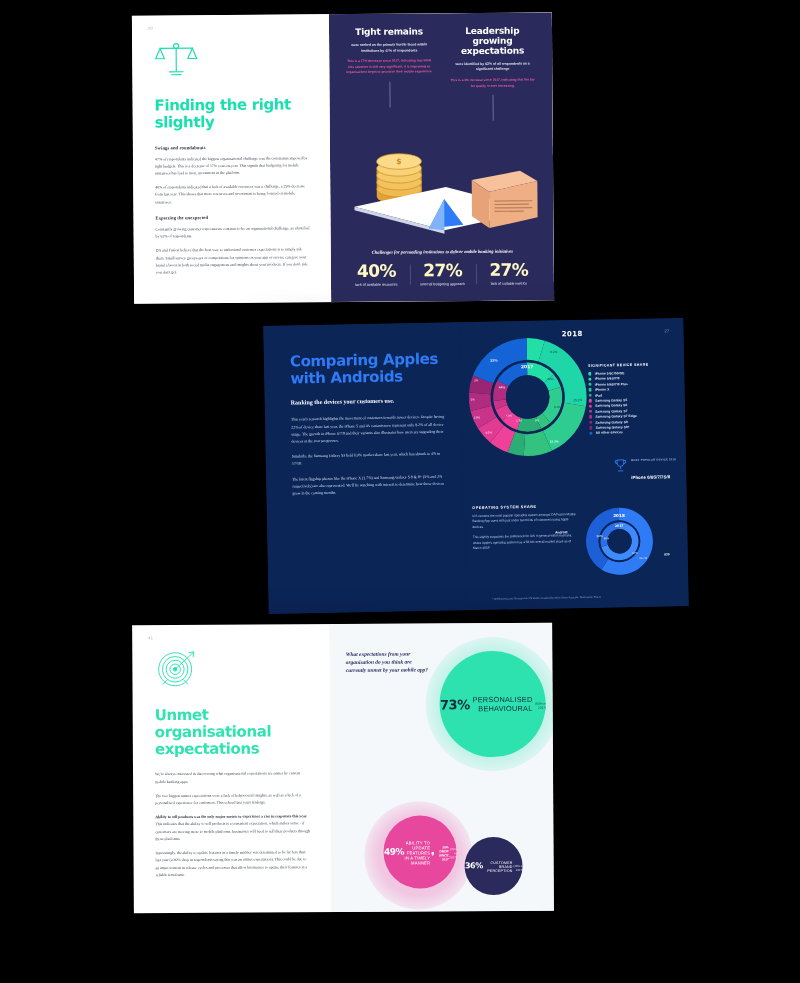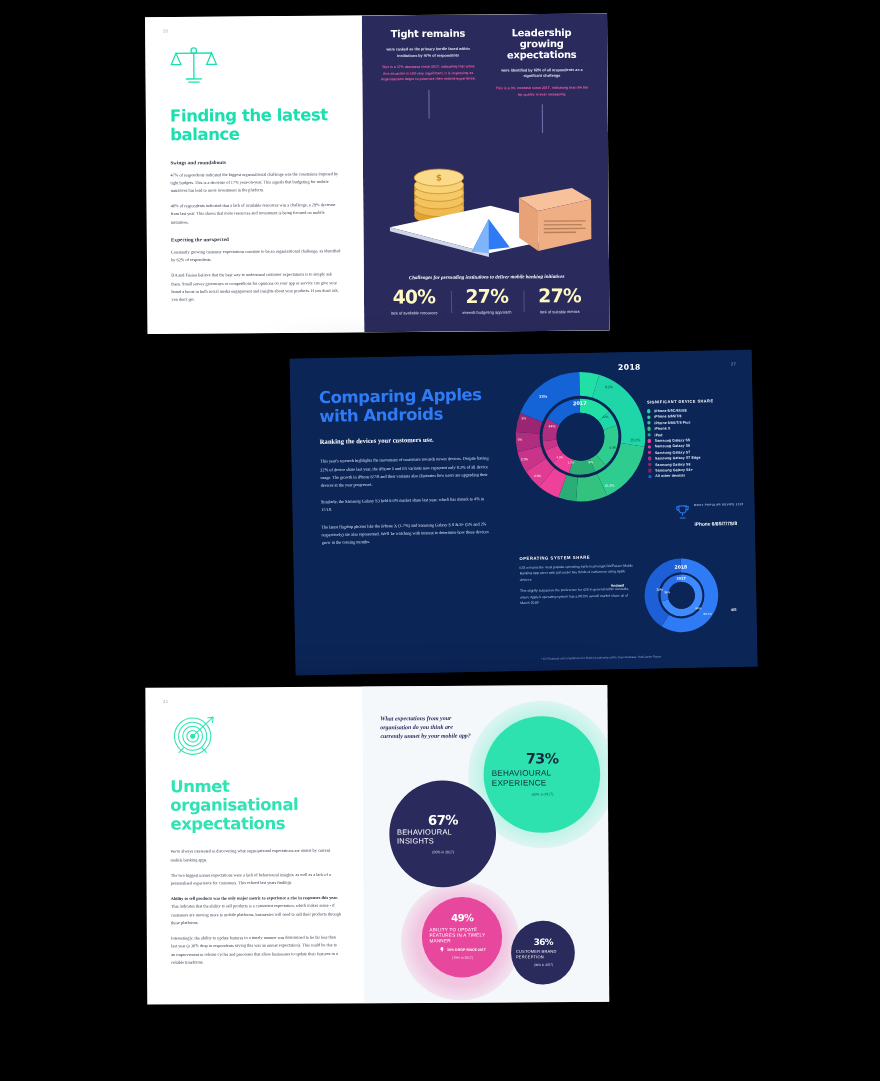--- a/index.html
+++ b/index.html
@@ -141,22 +141,22 @@
 
   
   .bub-panel { background: #F4F8FB; height: 100%; width: 100%; position: relative; }
   .question {
     position: absolute; left: 16px; top: 26px; width: 84px;
     font-family: "Liberation Serif", serif; font-style: italic; font-weight: 700;
     font-size: 5.4px; line-height: 1.5; color: #2A2A5C;
   }
   .bubble {
     position: absolute; border-radius: 50%;
-    display: flex; flex-direction: column; align-items: center; justify-content: center;
-    text-align: left; color: #fff;
+    display: flex; flex-direction: row; align-items: center; justify-content: center;
+    text-align: right; color: #fff;
   }
   .bubble .pct {
     font-family: "DejaVu Sans", sans-serif; font-weight: 700;
     line-height: 1; letter-spacing: -0.5px;
   }
   .bubble .name { line-height: 1.2; margin-top: 2px; letter-spacing: .2px; }
   .bubble .prev { margin-top: 3px; opacity: .82; }
   .halo { position: absolute; border-radius: 50%; }
   .drop-badge {
     display: flex; align-items: center; gap: 2px;
@@ -179,21 +179,21 @@
             <circle cx="30" cy="9" r="3.4"></circle>
             <line x1="30" y1="12.4" x2="30" y2="44"></line>
             <line x1="8" y1="12" x2="52" y2="12"></line>
             <line x1="30" y1="12" x2="30" y2="12"></line>
             <path d="M8 12 L2 26 h12 z"></path>
             <path d="M52 12 L46 26 h12 z"></path>
             <line x1="20" y1="44" x2="40" y2="44"></line>
             <line x1="23" y1="48" x2="37" y2="48"></line>
           </svg>
         </div>
-        <div class="ed-title">Finding the latest balance</div>
+        <div class="ed-title">Finding the right slightly</div>
 
         <div>
           <div class="ed-sub">Swings and roundabouts</div>
           <div class="ed-p">47% of respondents indicated the biggest organisational challenge was the constraints imposed by tight budgets. This is a decrease of 17% year-on-year. This signals that budgeting for mobile initiatives has lead to more investment in the platform.</div>
           <div class="ed-p">40% of respondents indicated that a lack of available resources was a challenge, a 29% decrease from last year. This shows that more resources and investment is being focused on mobile initiatives.</div>
         </div>
         <div>
           <div class="ed-sub">Expecting the unexpected</div>
           <div class="ed-p">Constantly growing customer expectations continue to be an organisational challenge, as identified by 62% of respondents.</div>
           <div class="ed-p">DA and Fusion believe that the best way to understand customer expectations is to simply ask them. Small survey giveaways or competitions for opinions on your app or service can give your brand a boost in both social media engagement and insights about your products. If you don't ask, you don't get.</div>
@@ -464,29 +464,24 @@
 
     <div class="page-right" style="width:53%;">
       <div class="bub-panel">
         <div class="question">What expectations from your organisation do you think are currently unmet by your mobile app?</div>
 
         <div class="halo" style="left:96px; top:14px; width:134px; height:134px; background:radial-gradient(circle, rgba(46,226,176,.30) 52%, rgba(46,226,176,.10) 72%, rgba(46,226,176,0) 80%);"></div>
         <div class="halo" style="left:34px; top:178px; width:108px; height:108px; background:radial-gradient(circle, rgba(232,71,158,.28) 52%, rgba(232,71,158,.10) 72%, rgba(232,71,158,0) 80%);"></div>
 
         <div class="bubble" style="left:110px; top:28px; width:106px; height:106px; background:#2EE2B0; color:#102A3E;">
           <div class="pct" style="font-size:13px;">73%</div>
-          <div class="name" style="font-size:7.4px; width:92px;">BEHAVIOURAL EXPERIENCE</div>
+          <div class="name" style="font-size:7.4px; width:92px;">PERSONALISED BEHAVIOURAL</div>
           <div class="prev" style="font-size:3.2px;">(60% in 2017)</div>
         </div>
 
-        <div class="bubble" style="left:24px; top:86px; width:97px; height:97px; background:#2A2A5C;">
-          <div class="pct" style="font-size:12px;">67%</div>
-          <div class="name" style="font-size:6.8px; width:84px;">BEHAVIOURAL INSIGHTS</div>
-          <div class="prev" style="font-size:3.2px;">(60% in 2017)</div>
-        </div>
 
 
         <div class="bubble" style="left:53px; top:192px; width:73px; height:73px; background:#E8479E;">
           <div class="pct" style="font-size:9px;">49%</div>
           <div class="name" style="font-size:4.2px; width:60px;">ABILITY TO UPDATE FEATURES IN A TIMELY MANNER</div>
           <div class="drop-badge" style="font-size:3.2px;">
             <span>
               <svg width="5" height="5" viewBox="0 0 12 12" fill="#fff">
                   <path d="M3 1h5v6l-2.5 4L4 10l.8-3H2z"></path>
                 </svg>

